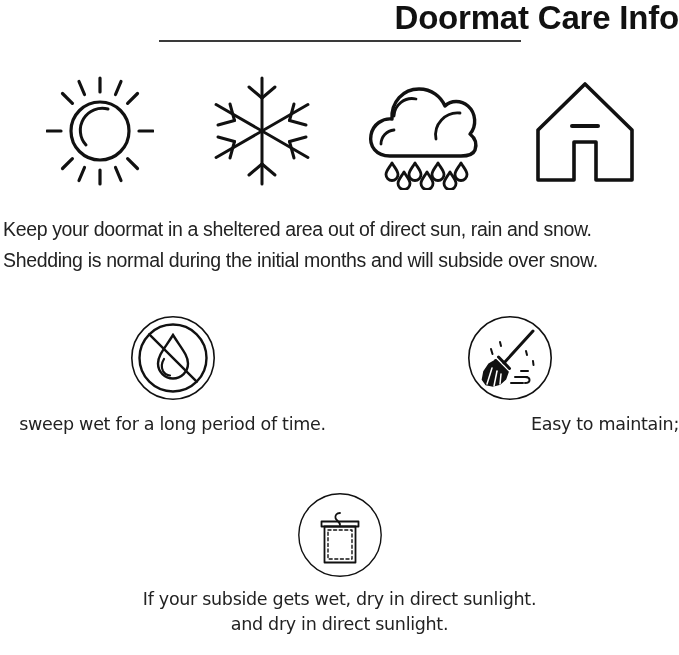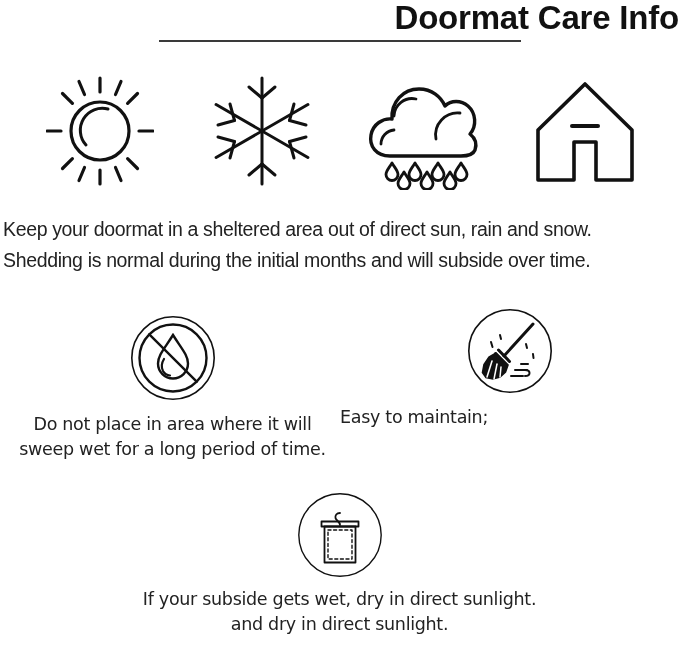--- a/index.html
+++ b/index.html
@@ -81,23 +81,23 @@
   .badge-left {
     position: absolute;
     left: 0px;
     top: 315px;
     width: 345px;
     text-align: center;
   }
   .badge-right {
     position: absolute;
     left: 340px;
-    top: 308px;
+    top: 315px;
     width: 339px;
-    text-align: left;
+    text-align: right;
   }
   .badge-bottom {
     position: absolute;
     left: 0px;
     top: 492px;
     width: 679px;
     text-align: center;
   }
   .badge-art { display: block; margin: 0 auto; }
   .badge-caption {
@@ -198,33 +198,32 @@
   <div class="icon-cell cell-house">
     <svg width="114" height="118" viewBox="0 0 114 118" fill="none" stroke="#111111" stroke-width="3.6" stroke-linecap="round" stroke-linejoin="round">
       <path d="M10 108 L10 58 L57 12 L104 58 L104 108 L68 108 L68 70 L46 70 L46 108 Z"></path>
       <line x1="44" y1="54" x2="70" y2="54" stroke-width="4"></line>
     </svg>
   </div>
 </div>
 
 <div class="intro">
   <div>Keep your doormat in a sheltered area out of direct sun, rain and snow.</div>
-  <div>Shedding is normal during the initial months and will subside over time.</div>
+  <div>Shedding is normal during the initial months and will subside over snow.</div>
 </div>
 
 <div class="badge-left">
   <svg class="badge-art" width="86" height="86" viewBox="0 0 86 86" fill="none" stroke="#111111" stroke-linecap="round">
     <circle cx="43" cy="43" r="41.2" stroke-width="1.6"></circle>
     <circle cx="43" cy="43" r="33.5" stroke-width="2.4"></circle>
     <path d="M43 20 C35 33 28 40 28 48.5 A15 15 0 0 0 58 48.5 C58 40 51 33 43 20 Z" stroke-width="2.4"></path>
     <path d="M34 44 C31.5 48 31 52 33 56 A9 9 0 0 0 40 60.5" stroke-width="2.2"></path>
     <line x1="19.3" y1="19.3" x2="66.7" y2="66.7" stroke-width="2.4"></line>
   </svg>
   <div class="badge-caption">
-    <div>Do not place in area where it will</div>
     <div>sweep wet for a long period of time.</div>
   </div>
 </div>
 
 <div class="badge-right">
   <svg class="badge-art" width="86" height="86" viewBox="0 0 86 86" fill="none" stroke="#111111" stroke-linecap="round">
     <circle cx="43" cy="43" r="41.2" stroke-width="1.6"></circle>
 
     <line x1="37" y1="48" x2="66" y2="16" stroke-width="3"></line>
 

